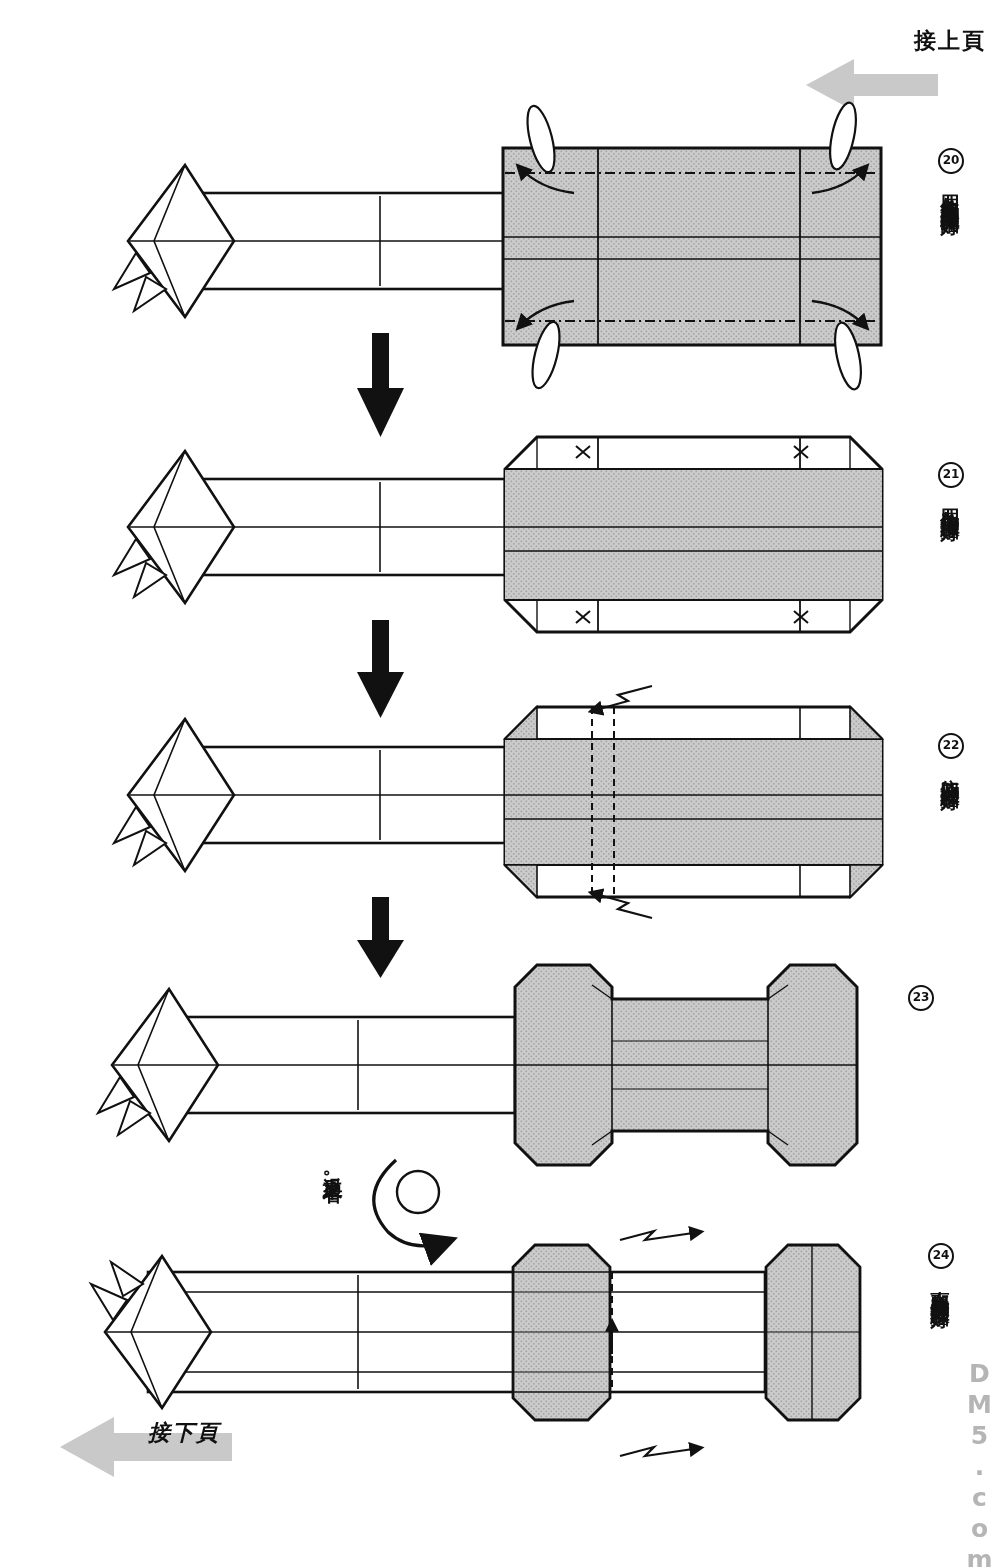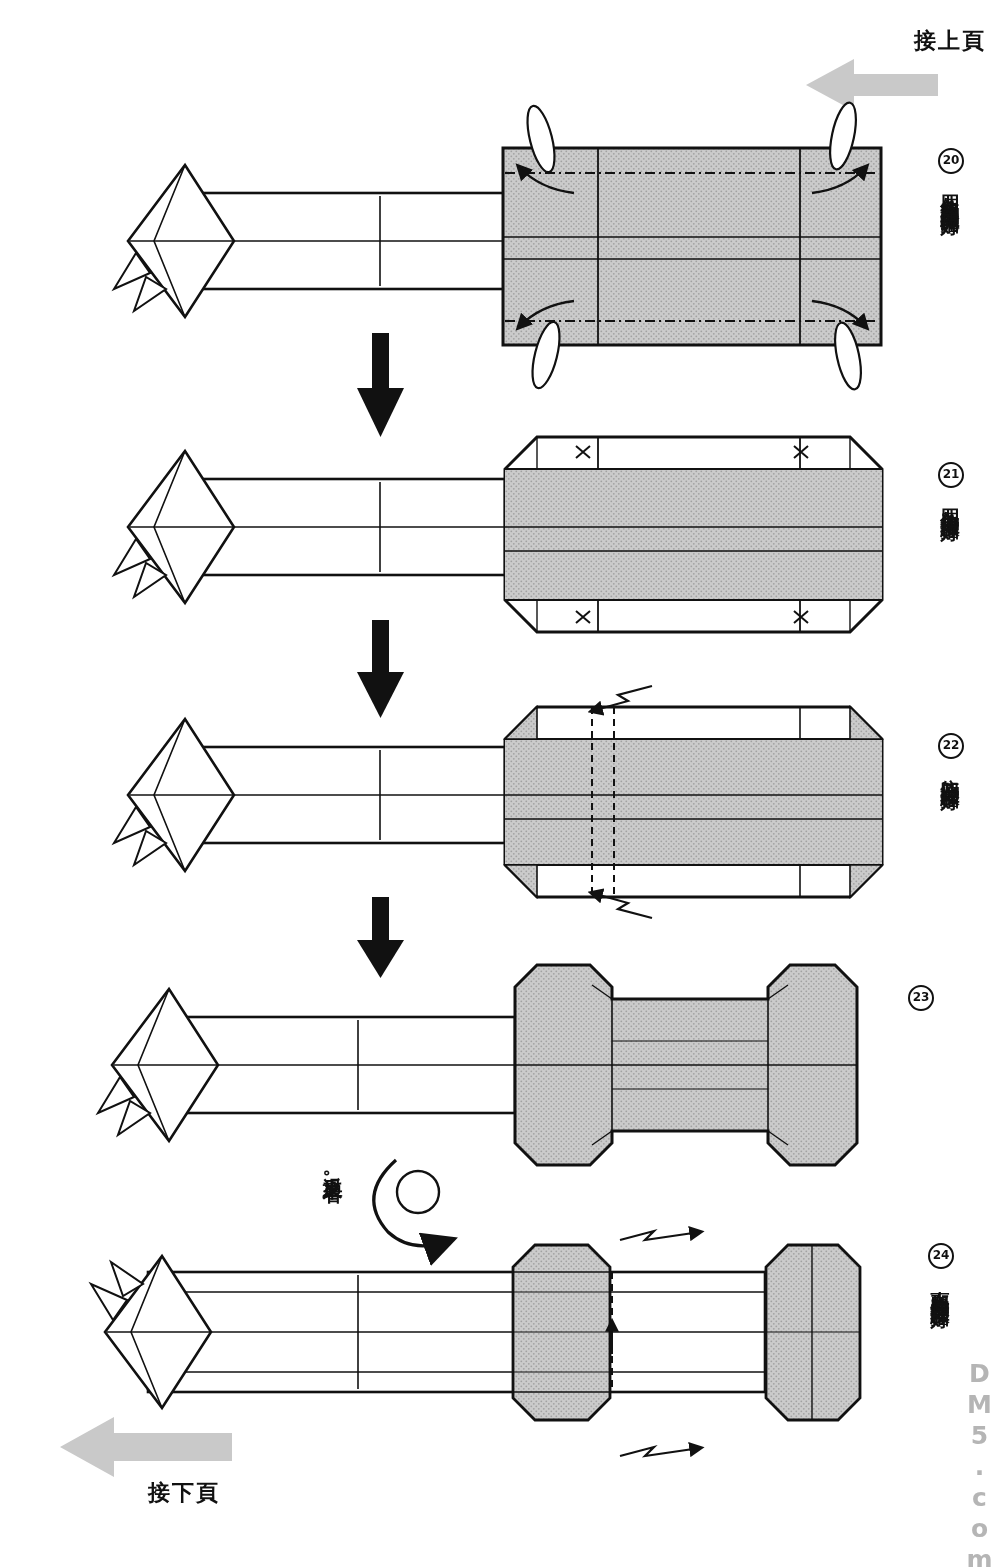--- a/index.html
+++ b/index.html
@@ -34,21 +34,21 @@
   .s21{top:462px;right:36px;height:162px;}
   .s22{top:733px;right:36px;height:142px;}
   .s23{top:985px;right:66px;height:44px;}
   .s24{top:1243px;right:46px;height:166px;}
   .rotate-note{
     position:absolute;left:320px;top:1160px;height:132px;
     writing-mode:vertical-rl;text-orientation:upright;
     font-size:20px;font-weight:700;letter-spacing:2px;
   }
   .prev{top:26px;right:14px;}
-  .next{top:1478px;left:148px;}
+  .next{top:1418px;left:148px;font-style:italic;}
   .watermark{
     position:absolute;right:6px;bottom:8px;height:200px;
     writing-mode:vertical-rl;text-orientation:upright;
     font-size:25px;font-weight:700;letter-spacing:2px;color:var(--watermark);
   }
 </style>
 </head>
 <body>
 
 <svg class="canvas" width="1000" height="1567" viewBox="0 0 1000 1567">

